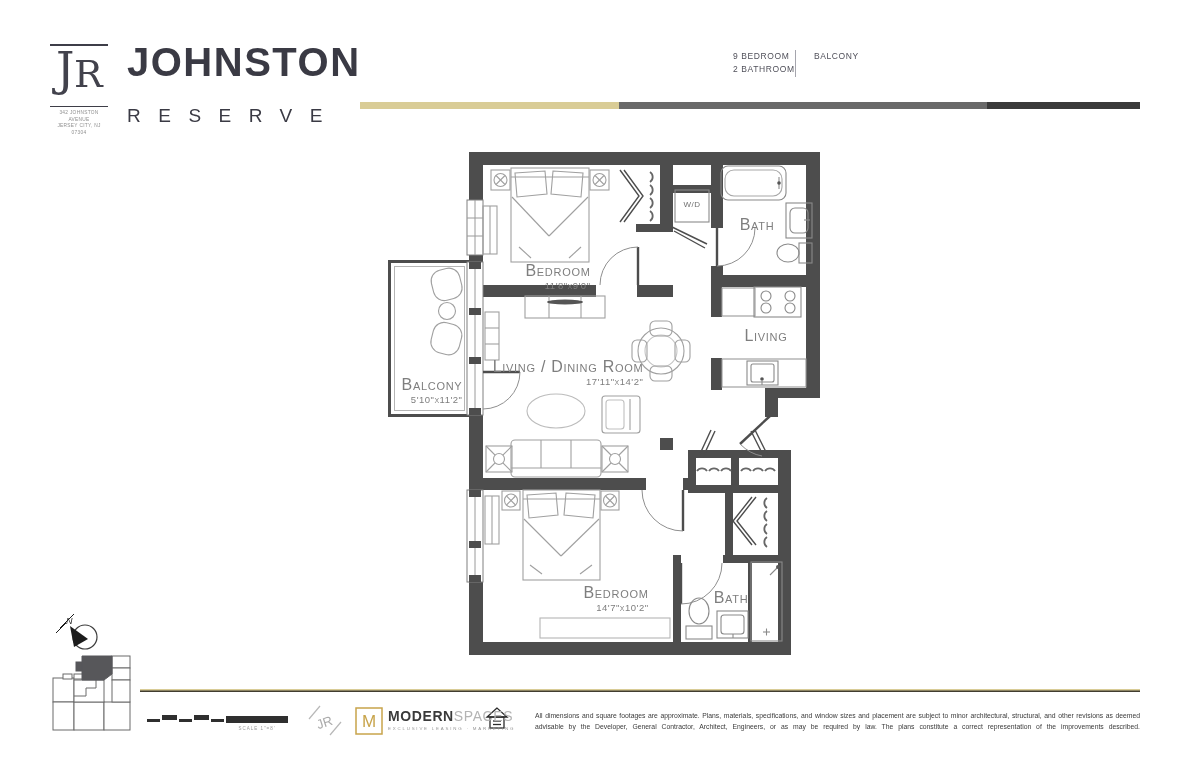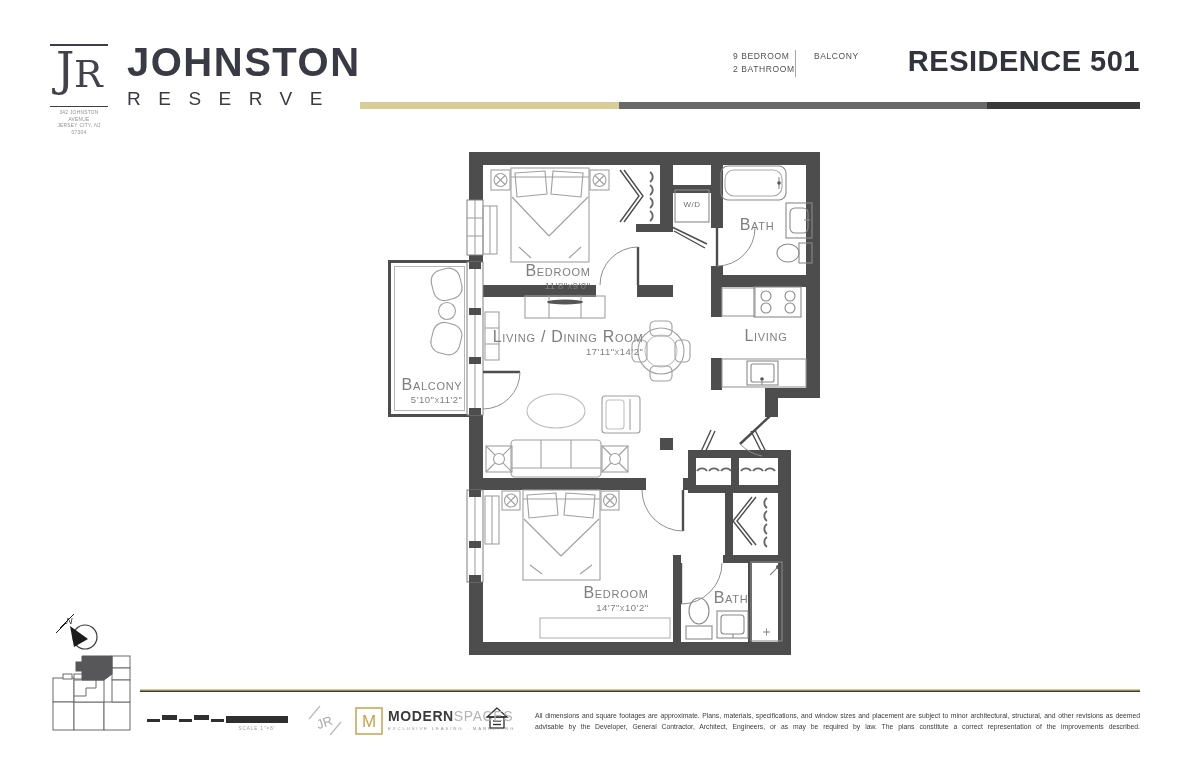--- a/index.html
+++ b/index.html
@@ -11,21 +11,21 @@
   #logo-rule-top{border-top:2px solid #3e3e48;width:58px;}
   #monogram{position:relative;height:58px;color:#42424c;font-family:"DejaVu Serif",serif;}
   #monogram .j{position:absolute;left:6px;top:-4px;font-size:46px;}
   #monogram .r{position:absolute;left:24px;top:6px;font-size:38px;}
   #logo-rule-bot{border-top:1.5px solid #3e3e48;width:58px;margin-top:2px;}
   #logo-address{margin-top:3px;text-align:center;font-size:4.8px;line-height:6.5px;
                 color:#8f8f8f;letter-spacing:.3px;}
 
   #brand-name{position:absolute;left:127px;top:40px;color:#3a3a44;}
   #brand-top{font-size:40px;font-weight:bold;letter-spacing:1.5px;}
-  #brand-bottom{font-size:19px;font-weight:400;letter-spacing:17.5px;margin-top:3px;}
+  #brand-bottom{font-size:19px;font-weight:400;letter-spacing:17.5px;margin-top:20px;}
 
   #unit-specs{position:absolute;left:733px;top:50px;font-size:8.5px;letter-spacing:.6px;
               color:#50505a;line-height:13px;}
   #spec-divider{position:absolute;left:795px;top:50px;width:1px;height:27px;background:#a5a5ad;}
   #unit-feature{position:absolute;left:814px;top:51px;font-size:8.5px;letter-spacing:.6px;color:#50505a;}
   #residence-title{position:absolute;right:50px;top:45px;font-size:29px;font-weight:bold;
                    letter-spacing:.5px;color:#33333d;}
   #header-bar{position:absolute;left:360px;top:102px;width:780px;height:7px;
               background:linear-gradient(90deg,#d9cc96 0%,#d9cc96 33.2%,#696969 33.2%,#696969 80.4%,#3a3a3a 80.4%,#3a3a3a 100%);}
 
@@ -72,21 +72,20 @@
     <div id="brand-top">JOHNSTON</div>
     <div id="brand-bottom">RESERVE</div>
   </div>
 
   <div id="unit-specs">
     <div>9 BEDROOM</div>
     <div>2 BATHROOM</div>
   </div>
   <div id="spec-divider"></div>
   <div id="unit-feature">BALCONY</div>
-  <div id="residence-title">RESIDENCE 501</div>
   <div id="header-bar"></div>
 
   <svg width="1190" height="768" viewBox="0 0 1190 768">
 
     <g>
       <rect x="389.5" y="261.5" width="80" height="154" fill="#ffffff" stroke="#4d4d4d" stroke-width="3"></rect>
       <rect x="394.5" y="266.5" width="70" height="144" fill="none" stroke="#b5b5b5" stroke-width="1"></rect>
     </g>
 
     <g fill="#4d4d4d" stroke="none">
@@ -406,21 +405,21 @@
       <rect x="490" y="717" width="14" height="11"></rect>
       <line x1="493" y1="721" x2="501" y2="721"></line>
       <line x1="493" y1="724.5" x2="501" y2="724.5"></line>
     </g>
   </svg>
 
   <div class="room-label" style="left:558px;top:262px">
     <span class="nm">Bedroom</span>
     <span class="dm">11'8"x9'0"</span>
   </div>
-  <div class="room-label" style="left:568px;top:328px">
+  <div class="room-label" style="left:568px;top:358px">
     <span class="nm">Living / Dining Room</span>
     <span class="dm">17'11"x14'2"</span>
   </div>
   <div class="room-label" style="left:432px;top:376px">
     <span class="nm">Balcony</span>
     <span class="dm">5'10"x11'2"</span>
   </div>
   <div class="room-label" style="left:616px;top:584px">
     <span class="nm">Bedroom</span>
     <span class="dm">14'7"x10'2"</span>

